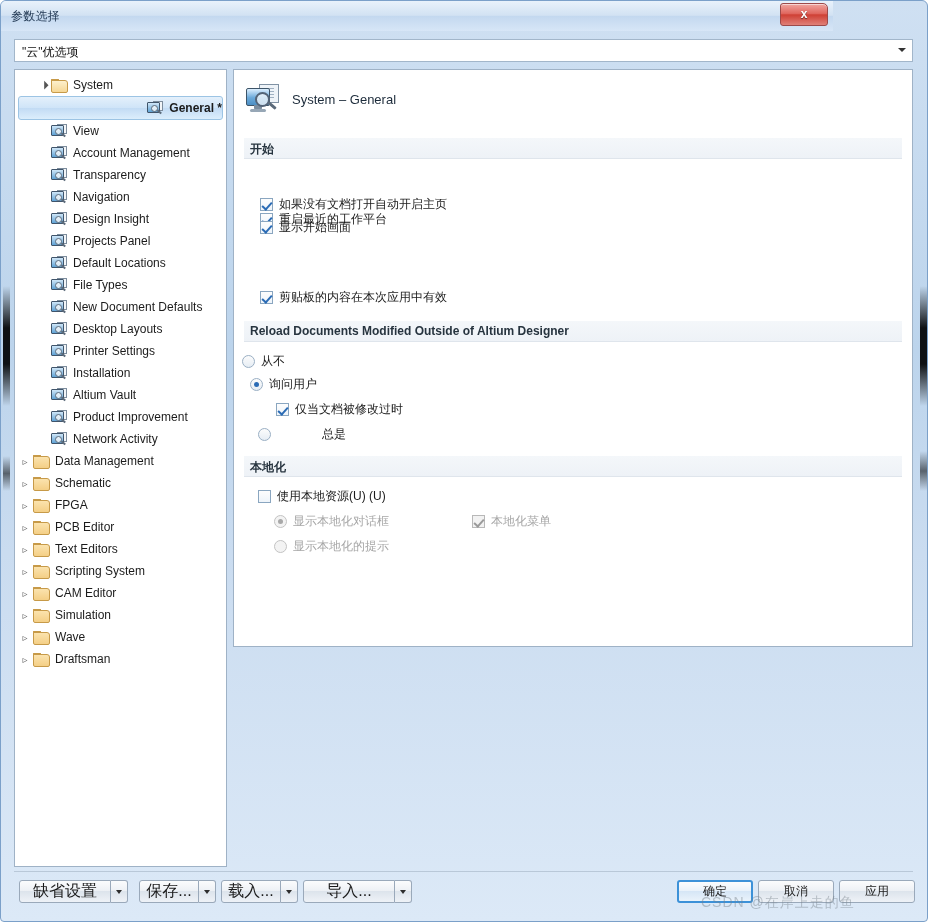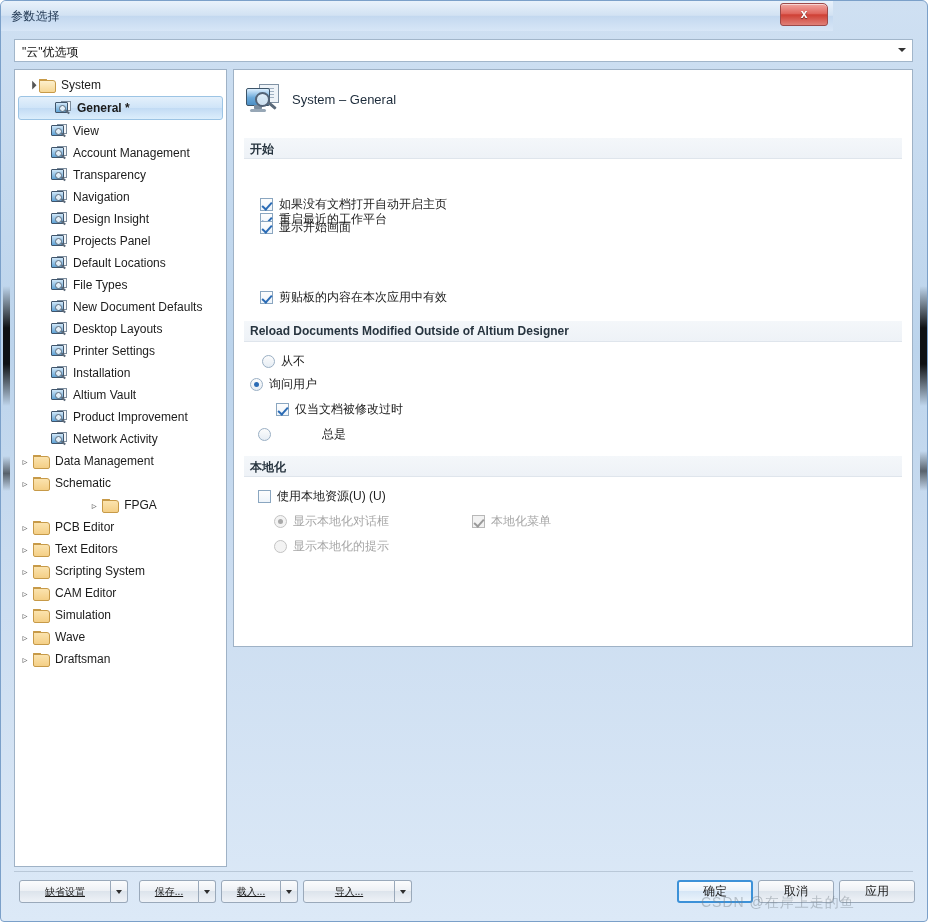--- a/index.html
+++ b/index.html
@@ -78,20 +78,21 @@
     font-size: 12px; color: #1b1b1b;
     white-space: nowrap;
     cursor: default;
   }
   .tree-row.selected {
     background: linear-gradient(to bottom, #e4f0fb 0%, #cfe4f8 50%, #c2dbf4 51%, #dceefc 100%);
     border: 1px solid #9cc4e4;
     border-radius: 3px;
     margin: 0 3px;
     font-weight: bold;
+    justify-content: flex-end;
   }
   .expander {
     width: 16px; text-align: center;
     font-size: 8px; color: #6f6f6f;
     flex: 0 0 16px;
   }
   .tri-down::before { content: "\25E2"; font-size: 8px; color: #555; display:inline-block; transform: rotate(-45deg) translate(1px,0); }
   .tri-right::before { content: "\25B9"; font-size: 10px; color: #6f6f6f; }
   .folder-icon {
     flex: 0 0 18px;
@@ -292,24 +293,23 @@
   .split-btn {
     position: absolute; top: 11px;
     height: 23px;
     display: flex; align-items: stretch;
   }
   .split-main {
     box-sizing: border-box;
     background: linear-gradient(to bottom, #fbfcfd 0%, #eef1f5 45%, #dde4ec 50%, #eef2f7 100%);
     border: 1px solid #9aa9ba;
     border-radius: 3px 0 0 3px;
-    font-size: 10px; color: #1a1a1a;
+    font-size: 16px; color: #1a1a1a;
     display: flex; align-items: center; justify-content: center;
     cursor: pointer;
-    text-decoration: underline;
   }
   .split-arrow {
     box-sizing: border-box;
     width: 17px;
     background: linear-gradient(to bottom, #fbfcfd 0%, #eef1f5 45%, #dde4ec 50%, #eef2f7 100%);
     border: 1px solid #9aa9ba;
     border-left: none;
     border-radius: 0 3px 3px 0;
     display: flex; align-items: center; justify-content: center;
     cursor: pointer;
@@ -360,21 +360,21 @@
     <div class="close-btn">x</div>
   </div>
 
   <div class="combo">
     <div class="combo-value">"云"优选项</div>
     <div class="combo-arrow"></div>
   </div>
 
   <div class="tree-panel">
     <div id="tree-container" style="padding-top:4px;">
-        <div class="tree-row" style="padding-left: 8px;">
+        <div class="tree-row" style="padding-left: 20px;">
           <div class="expander tri-down"></div>
           <div class="folder-icon folder-open">
             <div class="f-tab"></div>
             <div class="f-back"></div>
           </div>
           <span class="tree-label">System</span>
         </div>
         <div class="tree-row selected" style="padding-left: 20px;">
           <div class="expander "></div>
           <div class="page-icon">
@@ -544,21 +544,21 @@
           <span class="tree-label">Data Management</span>
         </div>
         <div class="tree-row" style="padding-left: 2px;">
           <div class="expander tri-right"></div>
           <div class="folder-icon">
             <div class="f-tab"></div>
             <div class="f-back"></div>
           </div>
           <span class="tree-label">Schematic</span>
         </div>
-        <div class="tree-row" style="padding-left: 2px; justify-content: center;">
+        <div class="tree-row" style="padding-left: 2px;">
           <div class="expander tri-right"></div>
           <div class="folder-icon">
             <div class="f-tab"></div>
             <div class="f-back"></div>
           </div>
           <span class="tree-label">FPGA</span>
         </div>
         <div class="tree-row" style="padding-left: 2px;">
           <div class="expander tri-right"></div>
           <div class="folder-icon">
@@ -654,21 +654,21 @@
     </div>
 
     <div class="opt-row" style="left:26px; top:219px;">
       <div class="cb checked"></div>
       <span>剪贴板的内容在本次应用中有效</span>
     </div>
 
     <div class="group-head" style="top:251px;">
       <span>Reload Documents Modified Outside of Altium Designer</span>
     </div>
-    <div class="opt-row" style="left:28px; top:283px;">
+    <div class="opt-row" style="left:8px; top:283px;">
       <div class="rb"></div>
       <span>从不</span>
     </div>
     <div class="opt-row" style="left:16px; top:306px;">
       <div class="rb selected"></div>
       <span>询问用户</span>
     </div>
     <div class="opt-row" style="left:42px; top:331px;">
       <div class="cb checked"></div>
       <span>仅当文档被修改过时</span>

